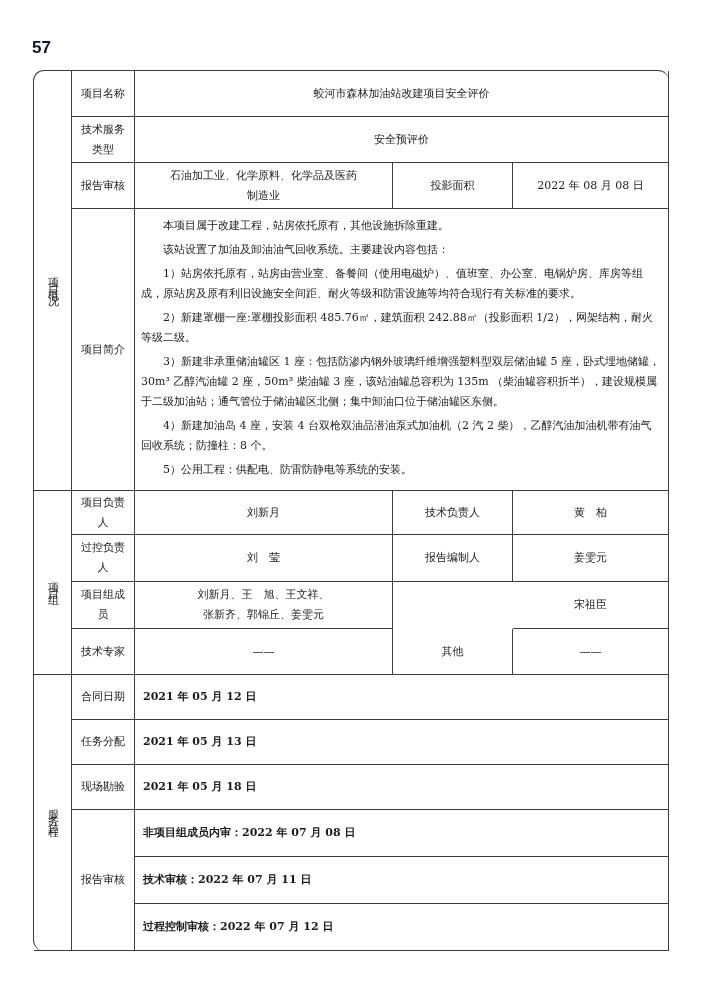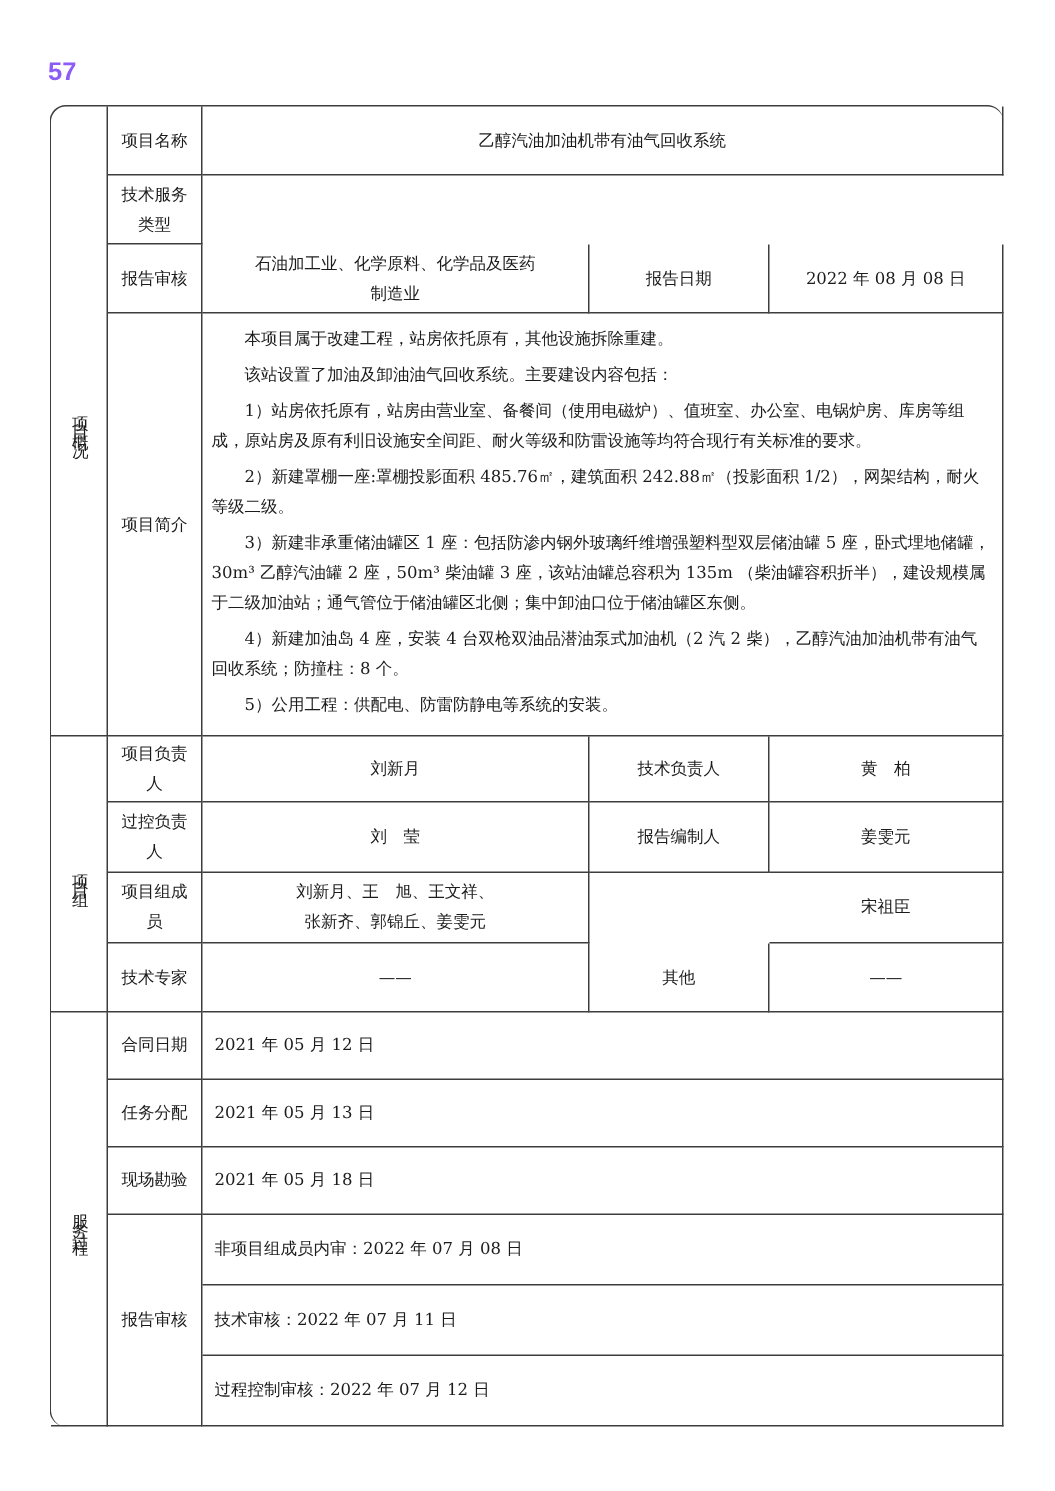--- a/index.html
+++ b/index.html
@@ -6,21 +6,21 @@
   body{
     width:703px;height:994px;position:relative;overflow:hidden;
     background:#ffffff;
     font-family:"DejaVu Serif","Liberation Serif",serif;
     color:#1b1b1b;
     -webkit-font-smoothing:antialiased;
   }
   .page-number{
     position:absolute;left:32px;top:38px;
     font-family:"Liberation Sans","DejaVu Sans",sans-serif;
-    font-weight:700;font-size:17px;color:#8b5cf6;
+    font-weight:700;font-size:17px;color:#0f172a;
   }
   .doc-table{
     position:absolute;left:33px;top:70px;width:635px;
     display:grid;
     grid-template-columns:38px 63px 258px 120px 156px;
     grid-template-rows:46px 46px 46px 282px 44px 47px 47px 46px 45px 45px 45px 47px 47px 47px;
     border-top:1.5px solid #3d3d3d;
     border-left:1.5px solid #3d3d3d;
     font-size:11px;
     line-height:20px;
@@ -35,48 +35,49 @@
     overflow:hidden;
     box-sizing:border-box;
   }
   .group-cell{
     writing-mode:vertical-lr;
     text-orientation:upright;
     letter-spacing:6px;
   }
   .label-cell{padding:2px 7px;}
   .value-left{
-    justify-content:flex-start;text-align:right;padding-left:8px;padding-right:6px;
+    justify-content:flex-start;text-align:right;padding-left:8px;padding-right:6px;font-weight:bold;
   }
   .intro-cell{
     display:block;text-align:left;
     padding:3px 3px 0 2px;
   }
   .intro-cell p{margin:4px;text-indent:2em;line-height:20px;}
 </style>
 </head>
 <body>
 
 <div class="page-number">57</div>
 
 <div class="doc-table">
 
   <div class="cell group-cell" style="grid-area:1/1/5/2">项目概况</div>
   <div class="cell group-cell" style="grid-area:5/1/9/2">项目组</div>
   <div class="cell group-cell" style="grid-area:9/1/15/2">服务过程</div>
 
   <div class="cell label-cell" style="grid-area:1/2/2/3">项目名称</div>
-  <div class="cell" style="grid-area:1/3/2/6">乙醇汽油加油机带有油气回收系统</div>
+  <div class="cell" style="grid-area:1/3/2/6">蛟河市森林加油站改建项目安全评价</div>
 
   <div class="cell label-cell" style="grid-area:2/2/3/3">技术服务类型</div>
+  <div class="cell" style="grid-area:2/3/3/6">安全预评价</div>
 
   <div class="cell label-cell" style="grid-area:3/2/4/3">报告审核</div>
   <div class="cell" style="grid-area:3/3/4/4">石油加工业、化学原料、化学品及医药
 制造业</div>
-  <div class="cell" style="grid-area:3/4/4/5">报告日期</div>
+  <div class="cell" style="grid-area:3/4/4/5">投影面积</div>
   <div class="cell" style="grid-area:3/5/4/6">2022 年 08 月 08 日</div>
 
   <div class="cell label-cell" style="grid-area:4/2/5/3">项目简介</div>
   <div class="cell intro-cell" style="grid-area:4/3/5/6"><p>本项目属于改建工程，站房依托原有，其他设施拆除重建。</p><p>该站设置了加油及卸油油气回收系统。主要建设内容包括：</p><p>1）站房依托原有，站房由营业室、备餐间（使用电磁炉）、值班室、办公室、电锅炉房、库房等组成，原站房及原有利旧设施安全间距、耐火等级和防雷设施等均符合现行有关标准的要求。</p><p>2）新建罩棚一座:罩棚投影面积 485.76㎡，建筑面积 242.88㎡（投影面积 1/2），网架结构，耐火等级二级。</p><p>3）新建非承重储油罐区 1 座：包括防渗内钢外玻璃纤维增强塑料型双层储油罐 5 座，卧式埋地储罐，30m³ 乙醇汽油罐 2 座，50m³ 柴油罐 3 座，该站油罐总容积为 135m （柴油罐容积折半），建设规模属于二级加油站；通气管位于储油罐区北侧；集中卸油口位于储油罐区东侧。</p><p>4）新建加油岛 4 座，安装 4 台双枪双油品潜油泵式加油机（2 汽 2 柴），乙醇汽油加油机带有油气回收系统；防撞柱：8 个。</p><p>5）公用工程：供配电、防雷防静电等系统的安装。</p></div>
 
   <div class="cell label-cell" style="grid-area:5/2/6/3">项目负责人</div>
   <div class="cell" style="grid-area:5/3/6/4">刘新月</div>
   <div class="cell" style="grid-area:5/4/6/5">技术负责人</div>
   <div class="cell" style="grid-area:5/5/6/6">黄　柏</div>
 

